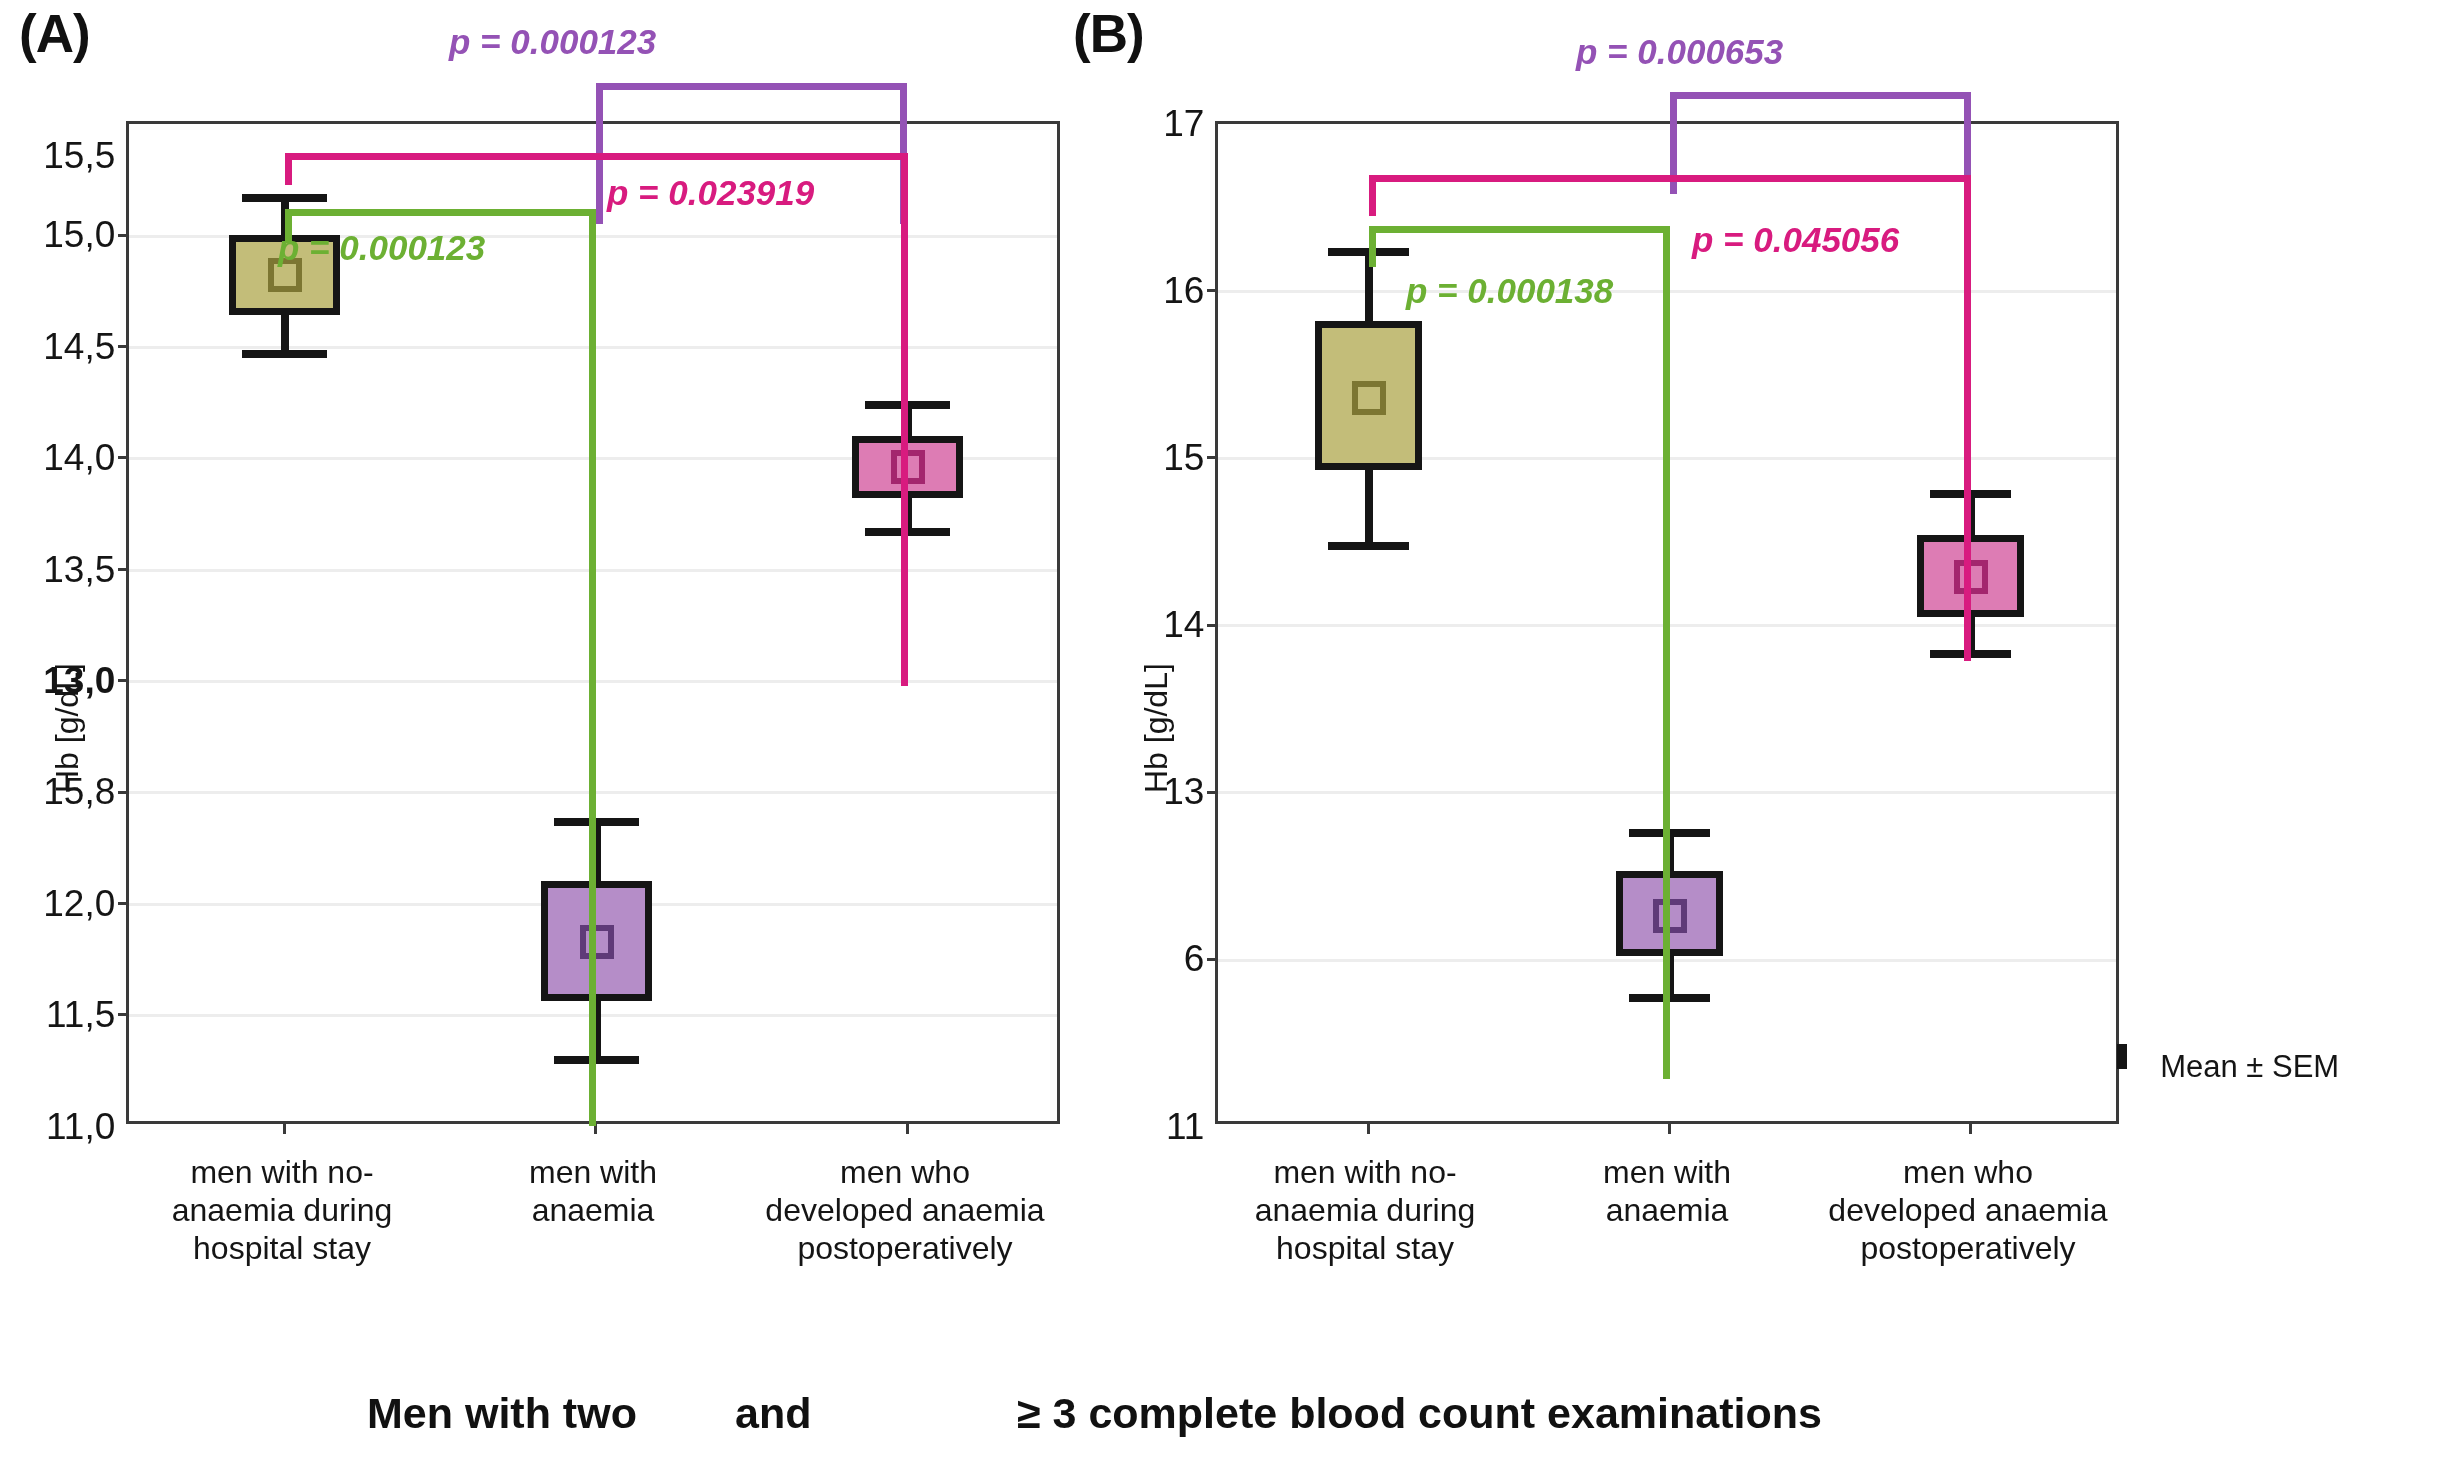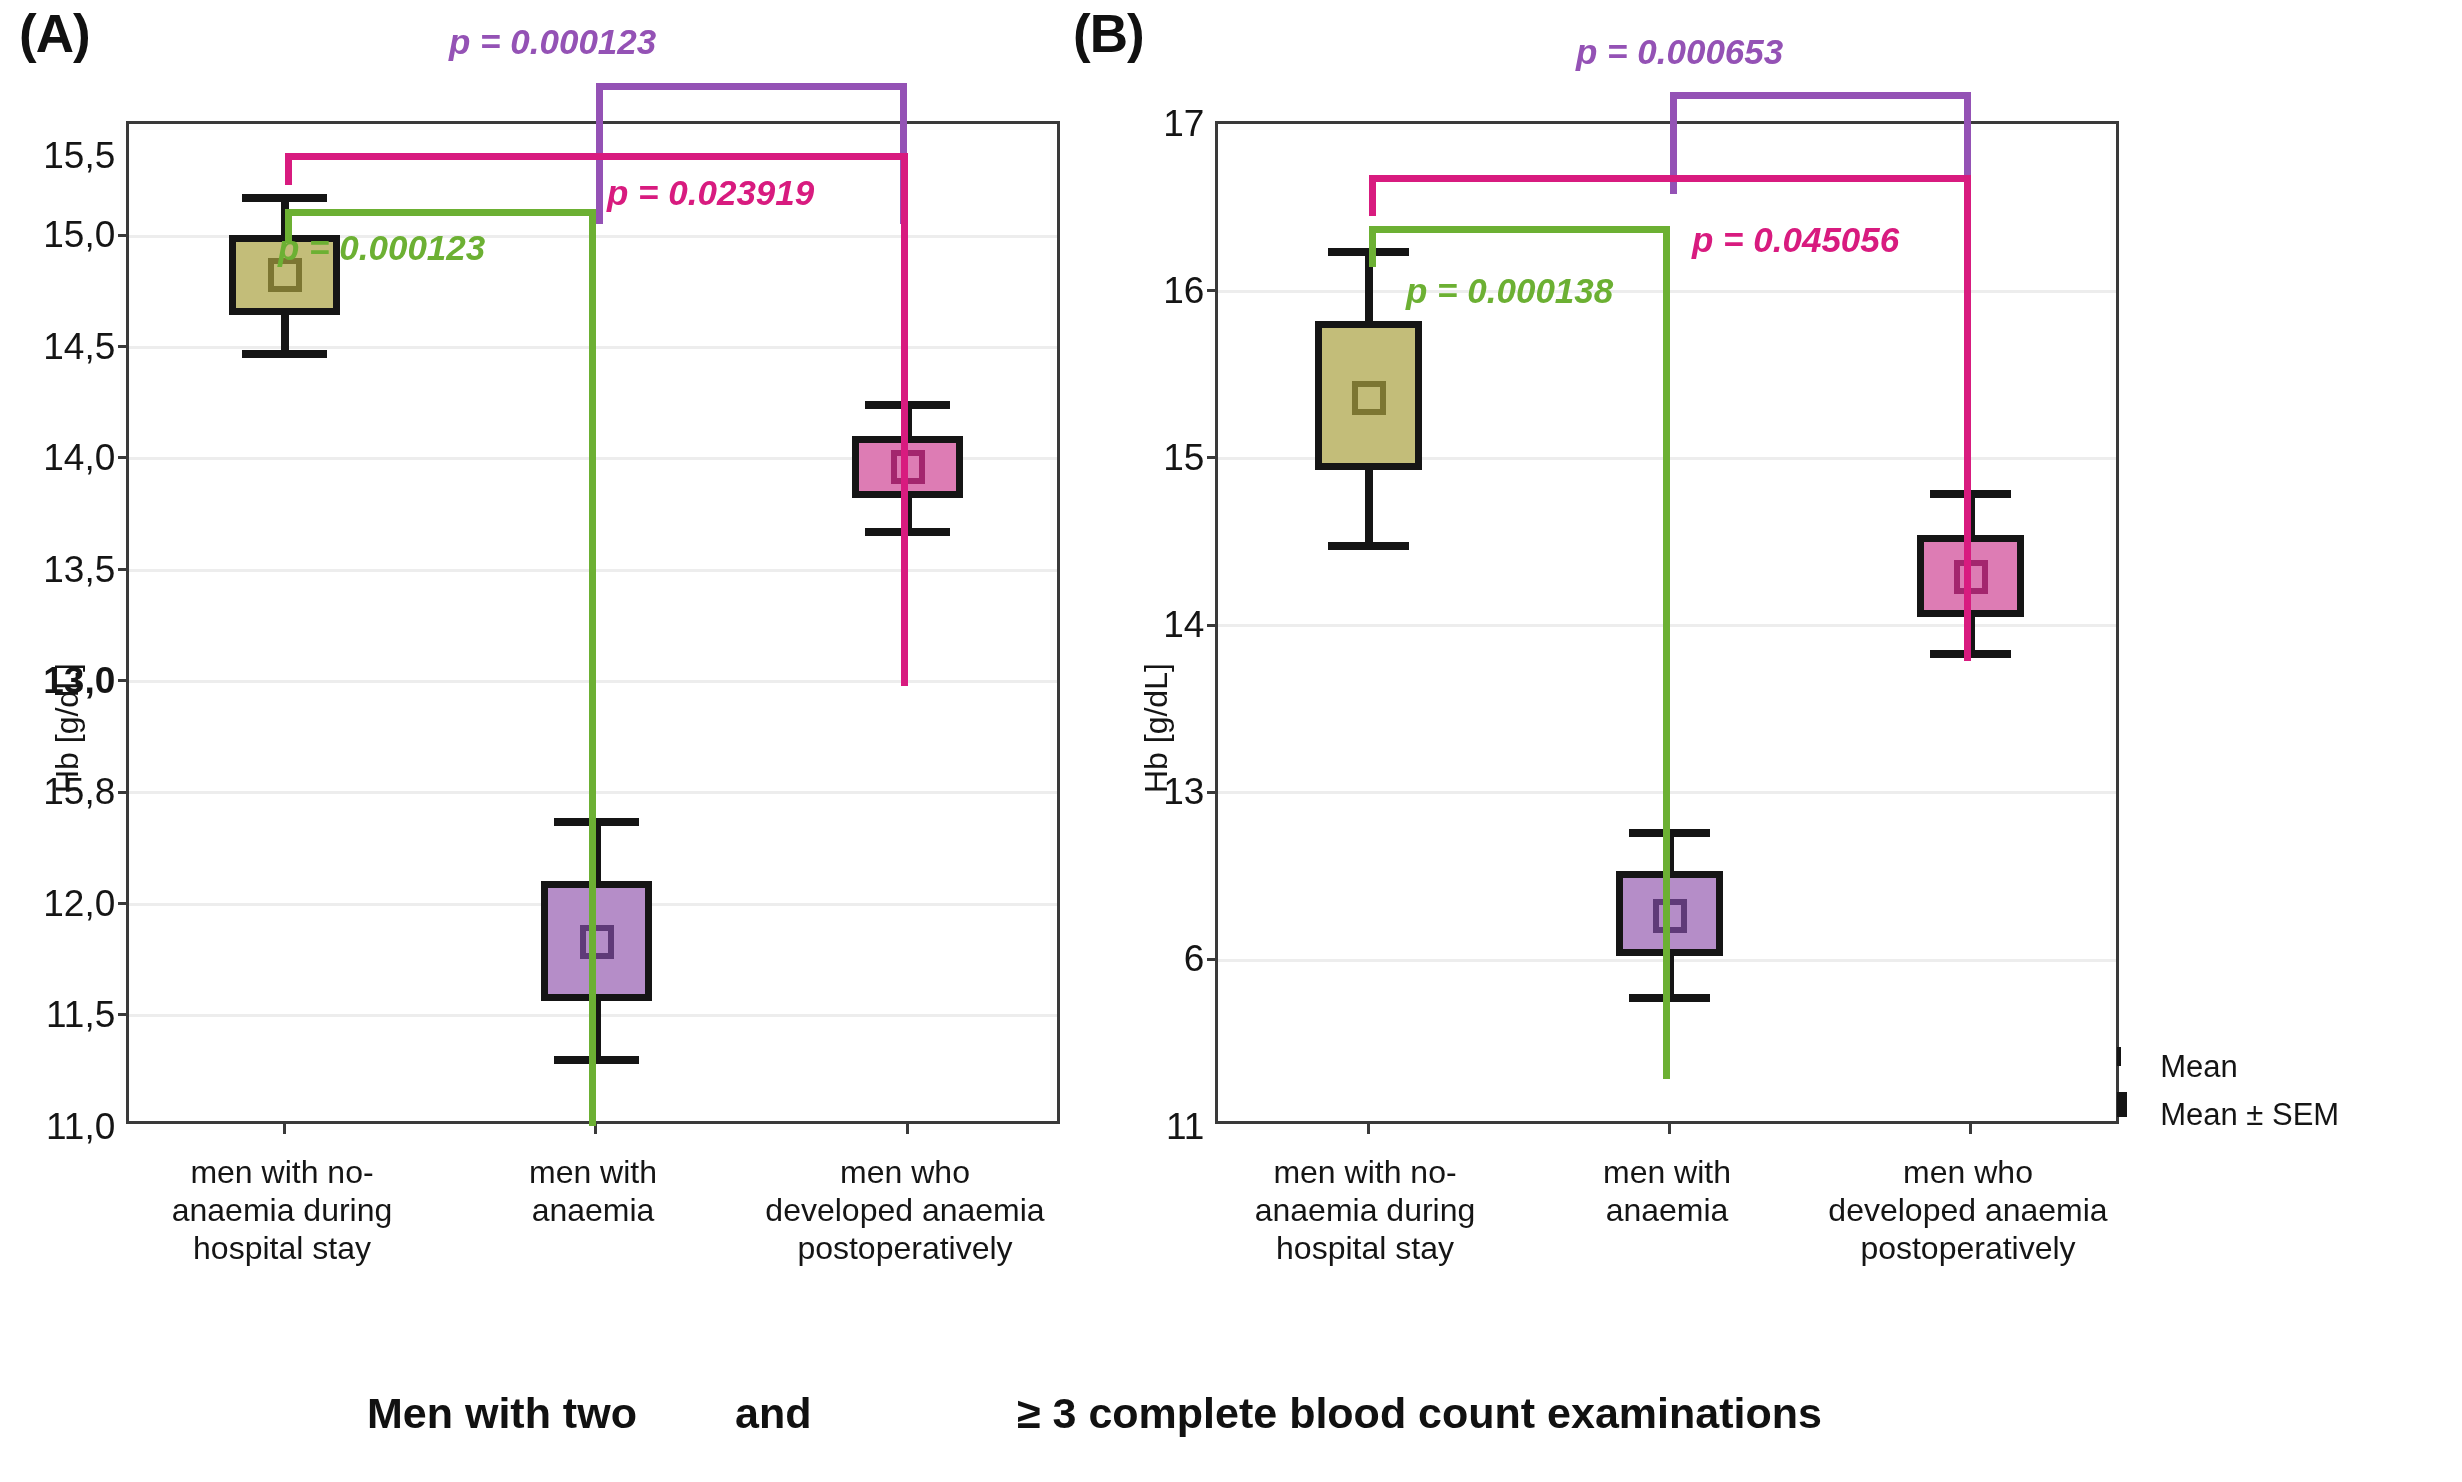--- a/index.html
+++ b/index.html
@@ -342,24 +342,20 @@
     <div class="sig-bracket" style="left: 151px; width: 301px; top: 102px;">
       <div class="sig-h" style="background: rgb(108, 176, 51);"></div>
       <div class="sig-v-left" style="background: rgb(108, 176, 51); height: 41px;"></div>
       <div class="sig-v-right" style="background: rgb(108, 176, 51); height: 853px;"></div>
     </div>
     <div class="sig-label" style="color: rgb(108, 176, 51); left: 188px; top: 147px;">p = 0.000138</div>
   </div>
 
 <div id="legend">
   <div class="legend-row">
-    <span class="legend-glyph"><span class="g-sq-thin"></span></span>
-    <span class="legend-text">Mean</span>
-  </div>
-  <div class="legend-row">
     <span class="legend-glyph"><span class="g-sq-thick"></span></span>
     <span class="legend-text">Mean ± SEM</span>
   </div>
 </div>
 
 <div class="caption-part" id="capLeft">Men with two</div>
 <div class="caption-part" id="capMid">and</div>
 <div class="caption-part" id="capRight">≥ 3 complete blood count examinations</div>
 
 <div class="xcat" style="left: 86px; width: 392px;">

